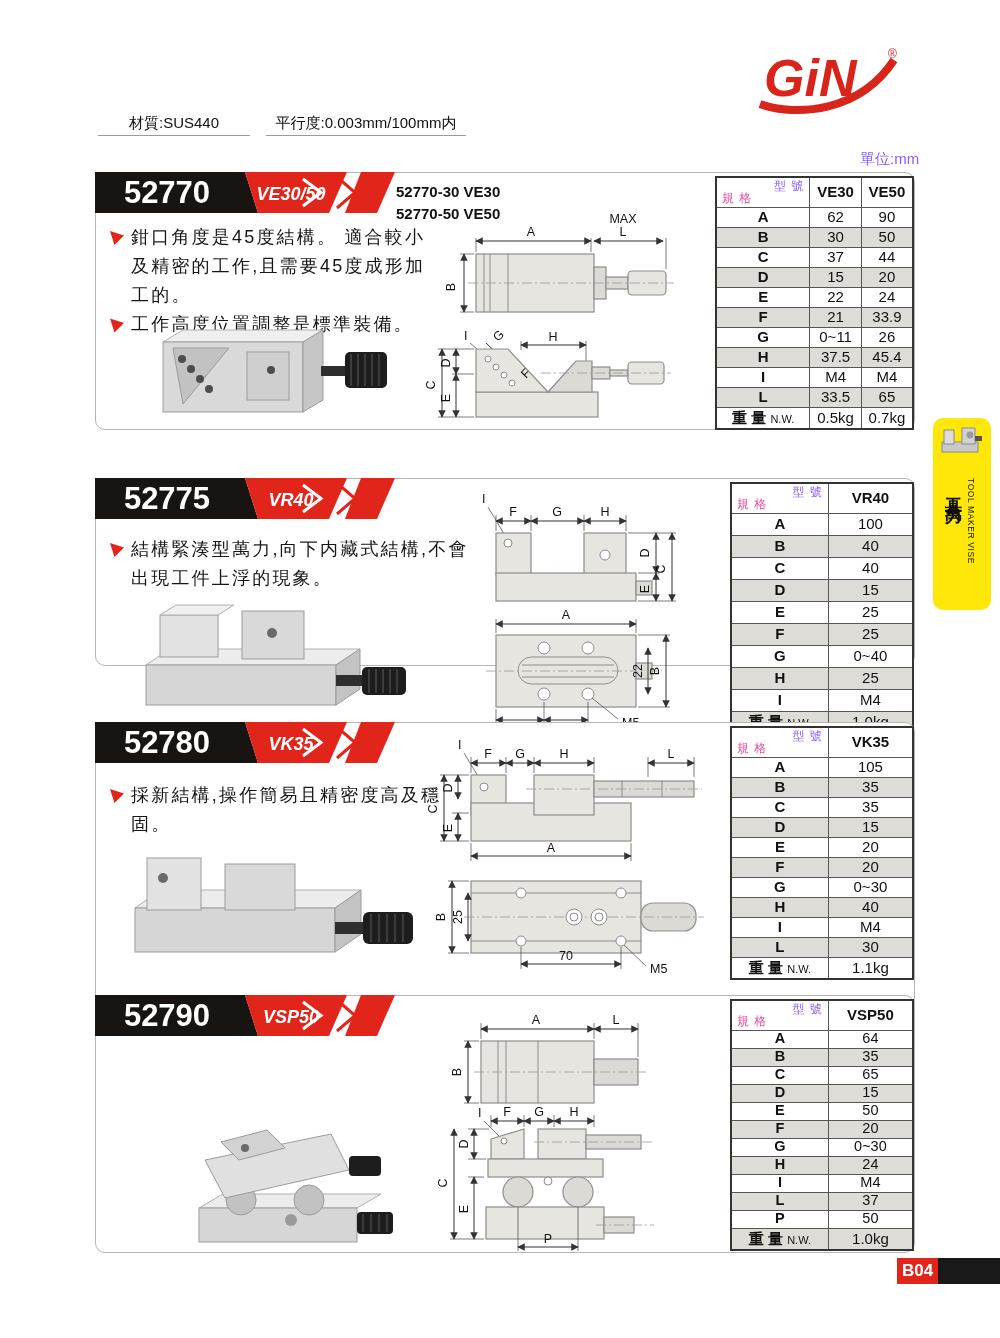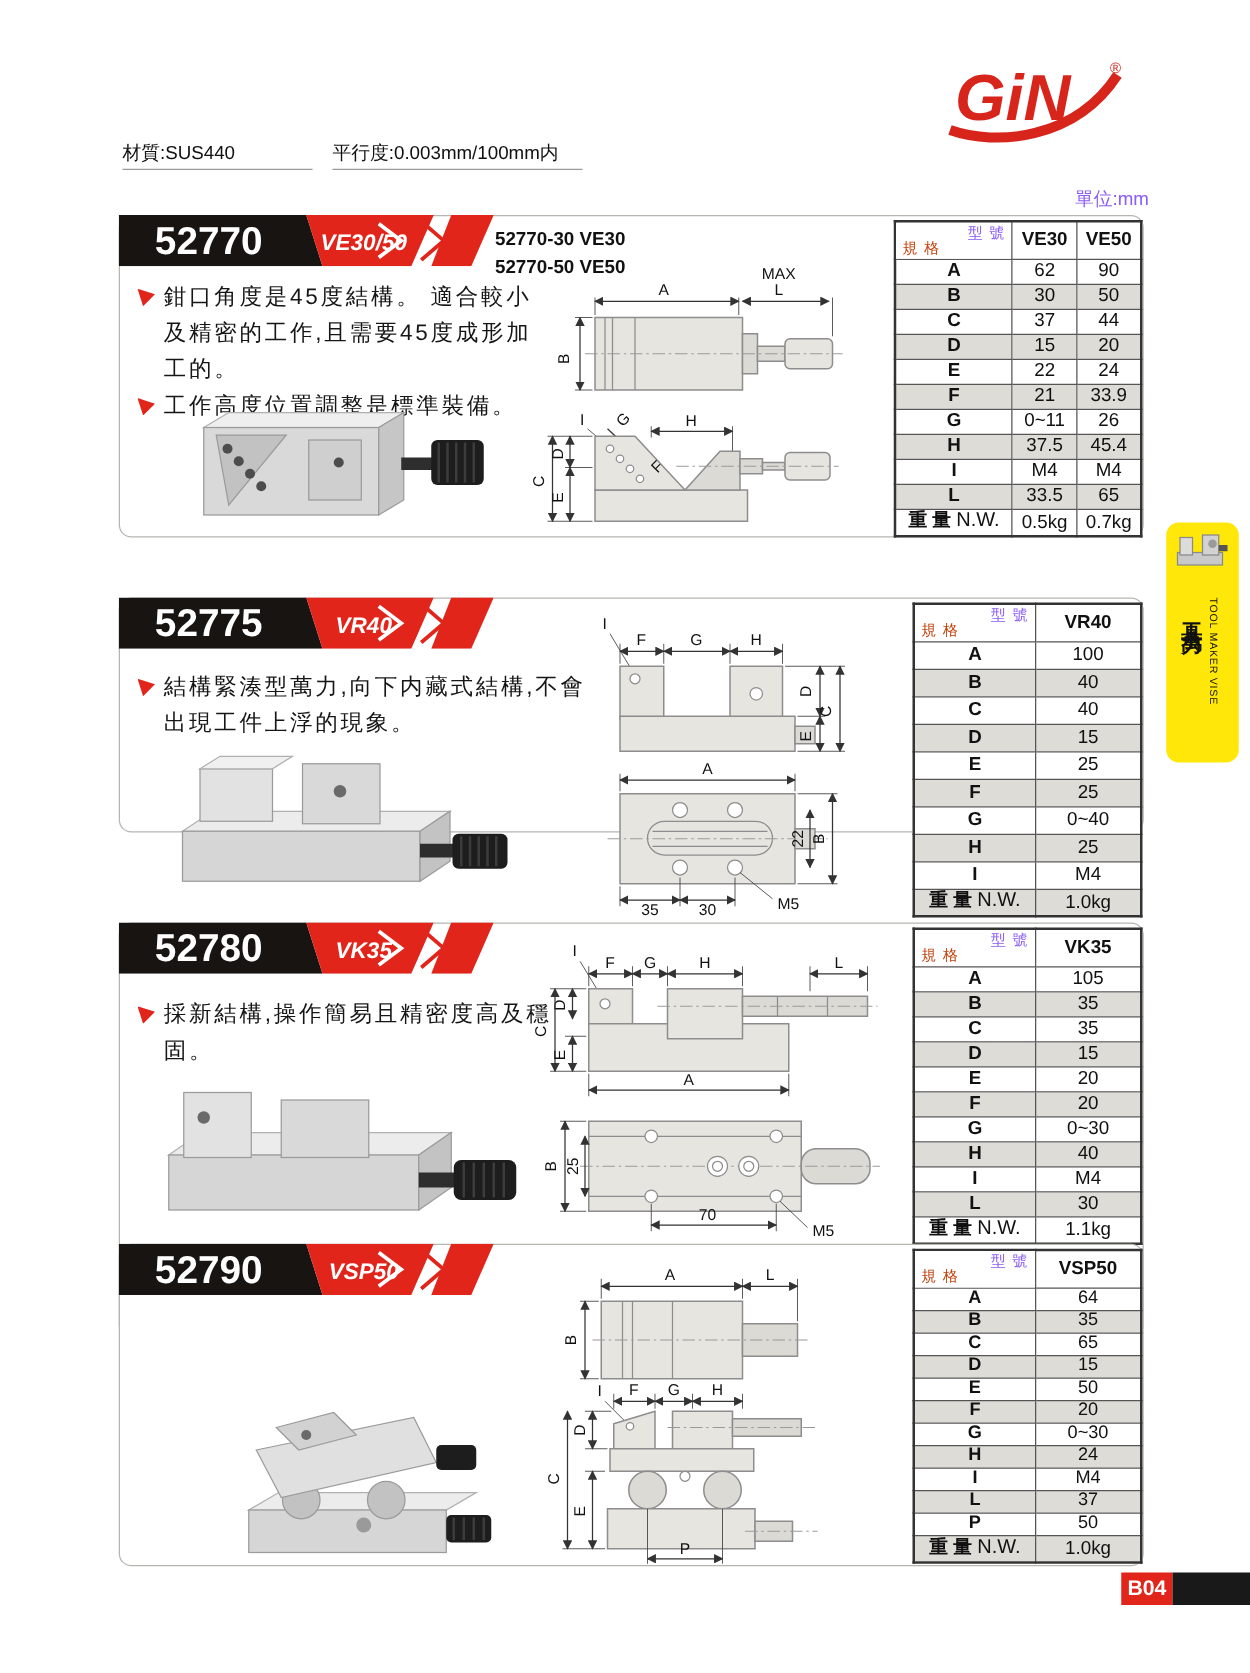--- a/index.html
+++ b/index.html
@@ -4,31 +4,31 @@
 <style>
   * { margin:0; padding:0; box-sizing:border-box; }
   body { background:#fff; }
   .page { position:relative; width:1000px; height:1338px; background:#ffffff;
           font-family:"Liberation Sans","DejaVu Sans",sans-serif; overflow:hidden; color:#1a1a1a; }
 
   
   .logo { position:absolute; left:742px; top:42px; width:165px; height:78px; }
   .specs { position:absolute; left:98px; top:112px; font-size:15px; color:#111; }
   .specs .row { display:flex; }
-  .specs .cell { border-bottom:1px solid #9a9a9a; height:24px; line-height:22px; }
+  .specs .cell { border-bottom:1px solid #9a9a9a; height:24px; line-height:22px;text-align:center; }
   .specs .c1 { width:152px; }
   .specs .c2 { width:200px; margin-left:16px; }
   .unit { position:absolute; left:860px; top:150px; font-size:15px; color:#8b5cf6; }
 
   
   .section { position:absolute; left:95px; width:820px; border:1px solid #b7b5b0;
              border-radius:10px; background:#fff; }
   .s1 { top:172px; height:258px; }
   .s2 { top:460px; height:188px;margin-top:18px; }
-  .s3 { top:738px; height:332px; }
+  .s3 { top:722px; height:332px; }
   .s4 { top:995px; height:258px; }
 
   .banner { position:absolute; left:-1px; top:-1px; width:300px; height:41px; }
   .variants { position:absolute; left:300px; top:8px; font-weight:bold; font-size:15px;
               line-height:1.45; color:#111; }
 
   .bullets { position:absolute; font-size:18px; letter-spacing:2.2px; line-height:1.62; color:#161616; }
   .bullet { display:flex; }
   .bullet .mk { flex:none; width:14px; height:14px; margin:8px 7px 0 0; background:#e1251b;
                 -webkit-clip-path:polygon(0 0,100% 32%,32% 100%); clip-path:polygon(0 0,100% 32%,32% 100%); }
@@ -44,24 +44,24 @@
   tr.sh td { background:#dedcd6; }
   tr.hd td { height:30px; background:#fff; }
   tr.wt td { height:22px; }
   .t1 tr.r td { height:20px; }
   .t2 tr.r td { height:22px; }
   .t3 tr.r td { height:20px; }
   .t4 tr.r td { height:18px; font-size:14.5px; }
   td.diag { position:relative;
     background:linear-gradient(to bottom left, transparent calc(50% - 0.7px), #555 calc(50% - 0.7px), #555 calc(50% + 0.7px), transparent calc(50% + 0.7px)); }
   td.diag .m { position:absolute; top:2px; right:5px; font-size:12px; color:#8b5cf6; letter-spacing:1px; }
-  td.diag .s { position:absolute; bottom:2px; left:5px; font-size:12px; color:#c2410c; letter-spacing:1px; }
+  td.diag .s { position:absolute; bottom:2px; left:5px; font-size:12px; color:#ec4899; letter-spacing:1px; }
   td.colhead { font-weight:bold; font-size:16px; }
   .wlab { font-weight:bold; font-size:15px; }
-  .wnw { font-size:16px; }
+  .wnw { font-size:11px; }
 
   
   .side-tab { position:absolute; left:933px; top:418px; width:58px; height:192px;
               background:#ffe70a; border-radius:10px; }
   .tab-zh { position:absolute; left:9px; top:66px; writing-mode:vertical-rl; font-size:17px;
             font-weight:bold; color:#111; letter-spacing:3px; }
   .tab-en { position:absolute; left:33px; top:60px; writing-mode:vertical-rl; font-size:8.5px;
             color:#111; letter-spacing:0.6px; }
   .tab-icon { position:absolute; left:7px; top:6px; }
   .page-no { position:absolute; left:897px; top:1258px; width:41px; height:26px; background:#e1251b;

